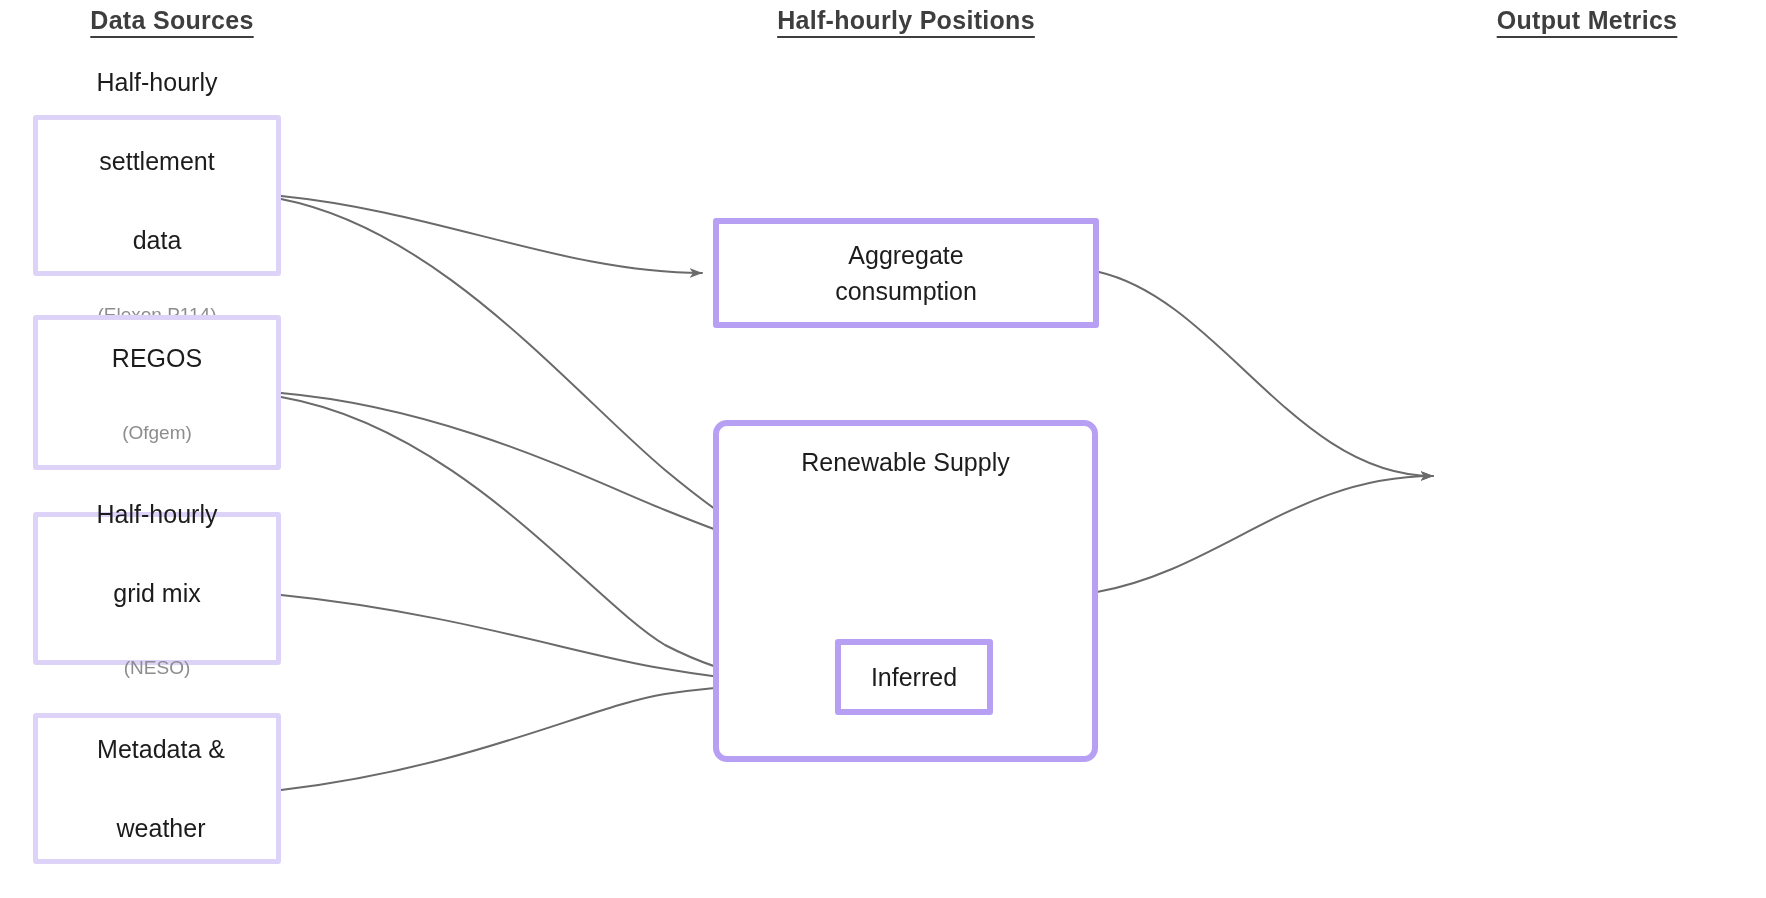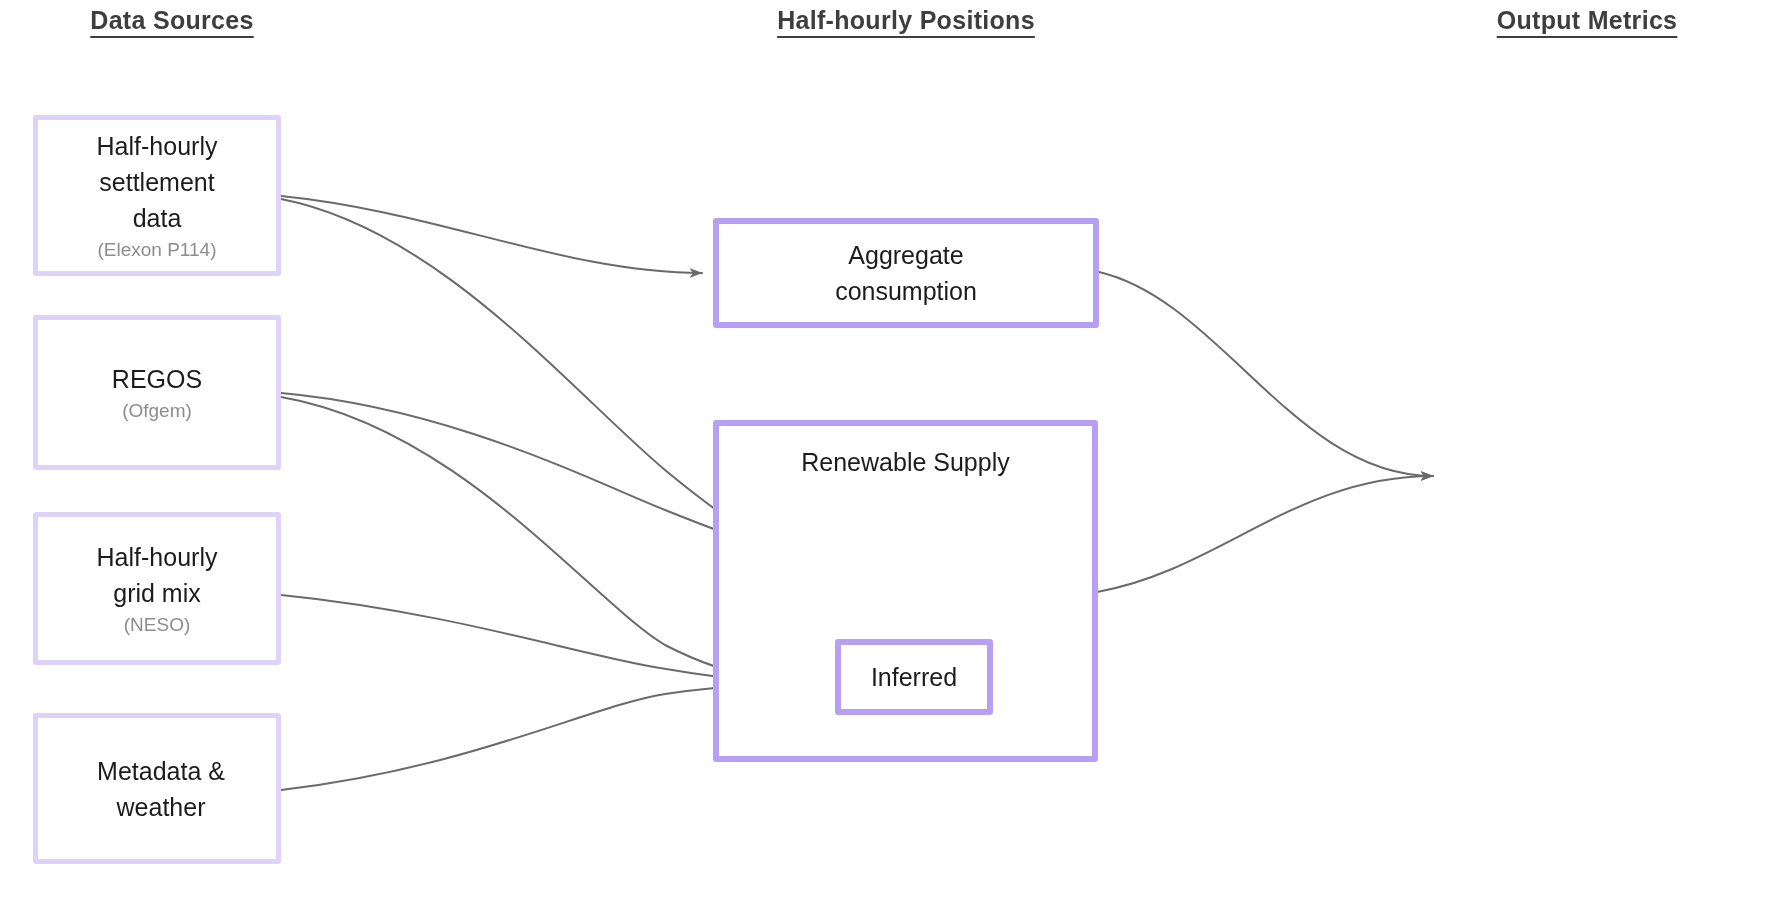--- a/index.html
+++ b/index.html
@@ -27,38 +27,39 @@
 
   .box{
     position:absolute;
     box-sizing:border-box;
     background:#ffffff;
     display:flex;flex-direction:column;
     align-items:center;justify-content:center;
     text-align:center;
     border-radius:3px;
   }
-  .src-box{border:5px solid var(--source-border,#DDD3F9);}
+  .src-box{border:5px solid var(--source-border,#DDD3F9);gap:43px;}
   .pos-box{border:6px solid var(--position-border,#B7A0F4);align-items:center;}
   .out-box{border:7px solid var(--output-border,#9D32EA);}
 
   .lbl{font-size:25px;line-height:36px;color:#1C1C1C;}
   .sub{font-size:19px;line-height:27px;color:#8D8D8D;}
 
   .src-1{left:33px;top:115px;width:248px;height:161px;}
   .src-2{left:33px;top:315px;width:248px;height:155px;}
   .src-3{left:33px;top:512px;width:248px;height:153px;}
   .src-4{left:33px;top:713px;width:248px;height:151px;padding-left:8px;}
 
   .aggregate{left:713px;top:218px;width:386px;height:110px;}
 
   .renewable{
     left:713px;top:420px;width:385px;height:342px;
     justify-content:flex-start;
     background:#ffffff;
+    border-radius:14px;
   }
   .renewable-title{
     font-size:25px;line-height:34px;color:#1C1C1C;
     margin-top:19px;
   }
   .metered{left:116px;top:85px;width:158px;height:102px;position:absolute;}
   .inferred{left:116px;top:213px;width:158px;height:76px;position:absolute;}
 
   .matching{left:1443px;top:402px;width:288px;height:148px;}
 

